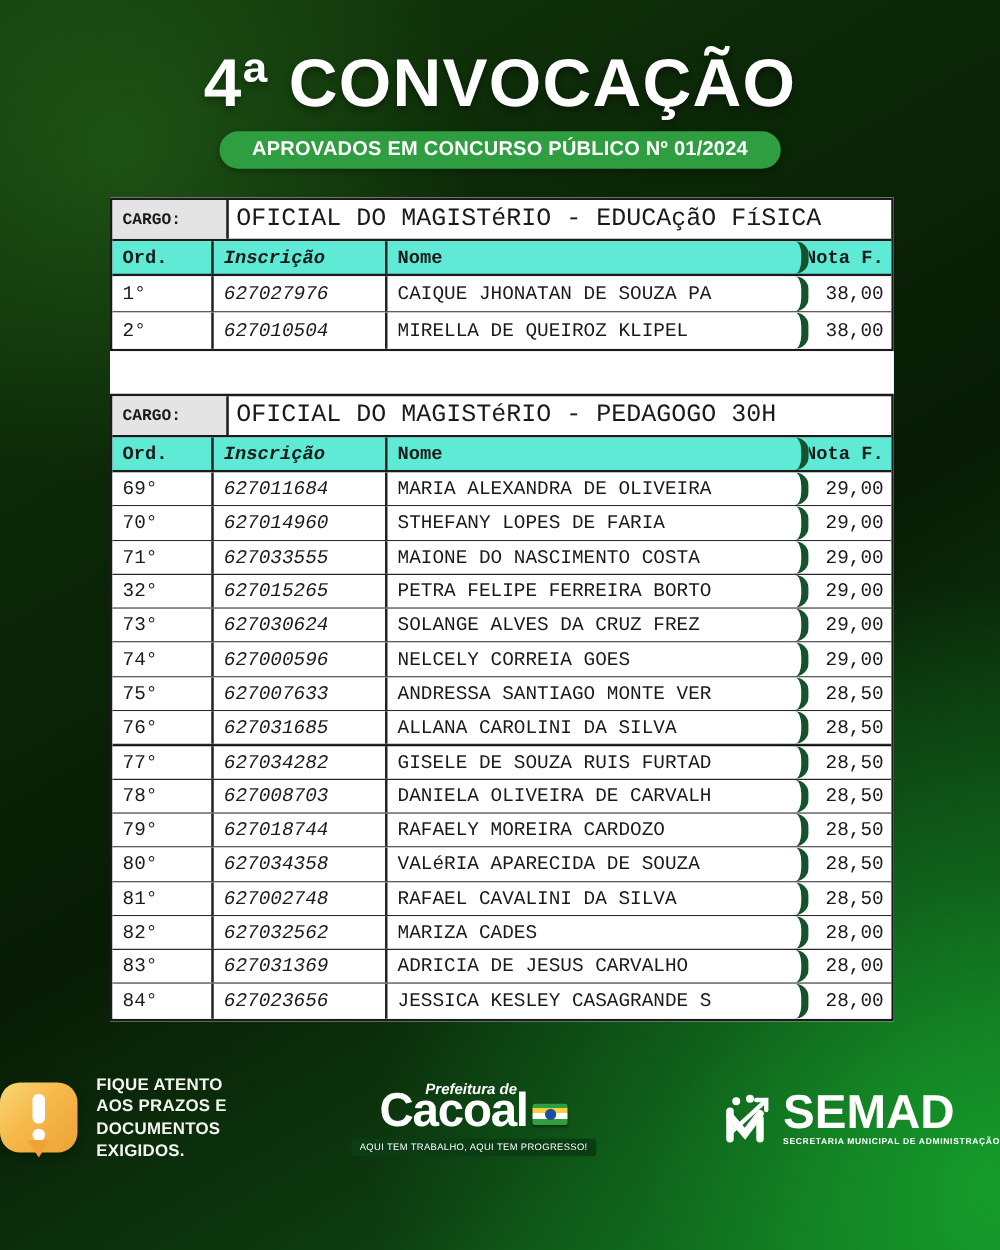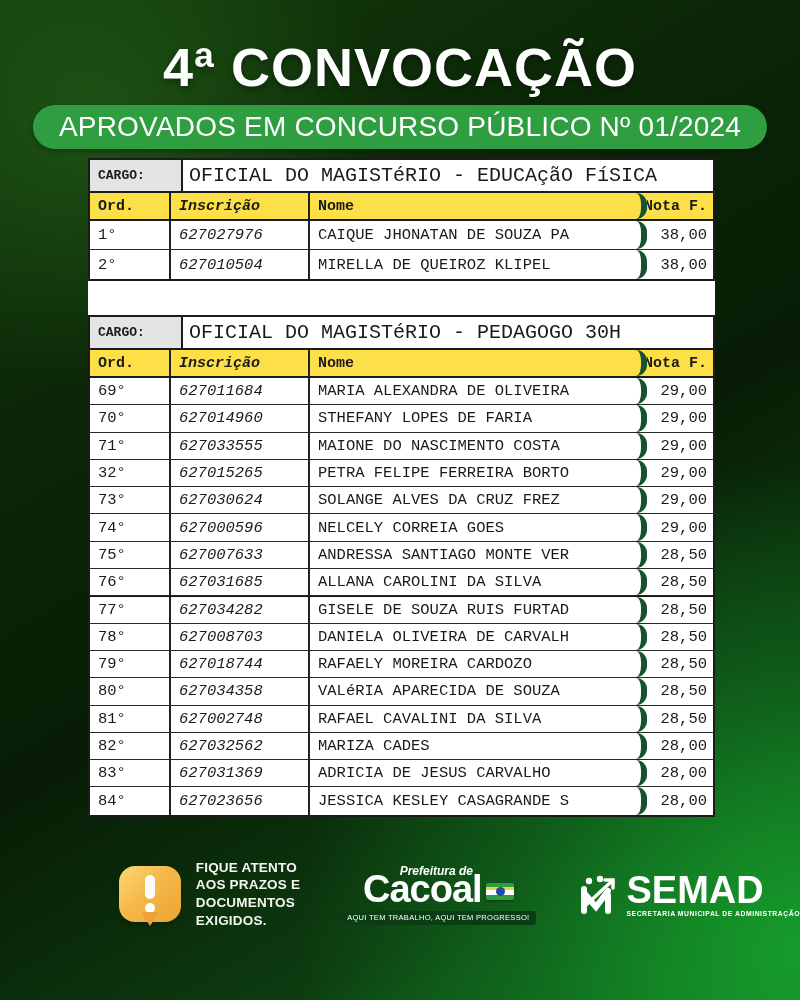--- a/index.html
+++ b/index.html
@@ -17,54 +17,54 @@
   
   .title {
     position:absolute; top:36px; left:0; right:0;
     text-align:center; color:#ffffff;
     font-size:54px; font-weight:800; letter-spacing:1px;
     text-shadow:0 3px 6px rgba(0,0,0,.35);
   }
   .subtitle-pill {
     position:absolute; top:105px; left:50%; transform:translateX(-50%);
     background:#2e9e41; color:#fff;
-    font-size:28px; font-weight:400; letter-spacing:.2px;
+    font-size:16px; font-weight:700; letter-spacing:.2px;
     padding:6px 26px; border-radius:22px; white-space:nowrap;
     box-shadow:0 2px 5px rgba(0,0,0,.3);
   }
 
   
   .paper { position:absolute; top:158px; left:88px; width:627px; background:#ffffff; }
   .doc-table { border:2.5px solid #1b1b1b; background:#fff; font-family:"Liberation Mono","DejaVu Sans Mono",monospace; color:#1a1a1a; }
   .cargo-row { display:flex; height:33px; border-bottom:2.5px solid #1b1b1b; }
   .cargo-label {
     width:93px; background:#e4e4e4; border-right:2.5px solid #1b1b1b;
     font-size:13px; font-weight:700; display:flex; align-items:center; padding-left:8px;
   }
   .cargo-value {
     flex:1; display:flex; align-items:center; padding-left:6px;
     font-size:20px; font-weight:500; white-space:nowrap; overflow:hidden;
   }
-  .head-row { display:flex; height:28px; background:#fde047; border-bottom:2px solid #1b1b1b; }
+  .head-row { display:flex; height:28px; background:#5eead4; border-bottom:2px solid #1b1b1b; }
   .head-row .cell { font-size:15px; font-weight:700; }
   .cell { display:flex; align-items:center; padding-left:8px; overflow:hidden; white-space:nowrap; }
   .c0 { width:81px;  border-right:2px solid #222; }
   .c1 { width:139px; border-right:2px solid #222;font-style:italic; }
   .c2 { flex:1;      border-right:6px solid #14532d;border-radius:11px; }
   .c3 { width:66px;  justify-content:flex-end; padding-right:6px; padding-left:2px; }
   .data-row { display:flex; background:#fff; border-bottom:1.5px solid #2a2a2a; font-size:15.5px; }
   .data-row:last-child { border-bottom:none; }
   .t1 .data-row { height:29px; }
   .t2 .data-row { height:27.3px; }
   .t2 .data-row:nth-child(9) { border-top:1.5px solid #111; } 
   .table-gap { height:34px; background:#ffffff; }
 
   
   .footer { position:absolute; top:848px; left:0; right:0; height:92px;
-            display:flex; justify-content:flex-end; align-items:center; gap:40px; color:#fff; }
+            display:flex; justify-content:space-between; align-items:center; gap:26px; color:#fff; }
 
   .notice { display:flex; align-items:center; gap:15px; }
   .bubble {
     position:relative; width:62px; height:56px; border-radius:16px;
     background:linear-gradient(135deg,#fad775 0%,#f5b94a 45%,#efa235 100%);
     display:flex; flex-direction:column; align-items:center; justify-content:center; gap:4px;
     box-shadow:0 3px 6px rgba(0,0,0,.25);
   }
   .bubble:after {
     content:""; position:absolute; bottom:-13px; left:22px;

